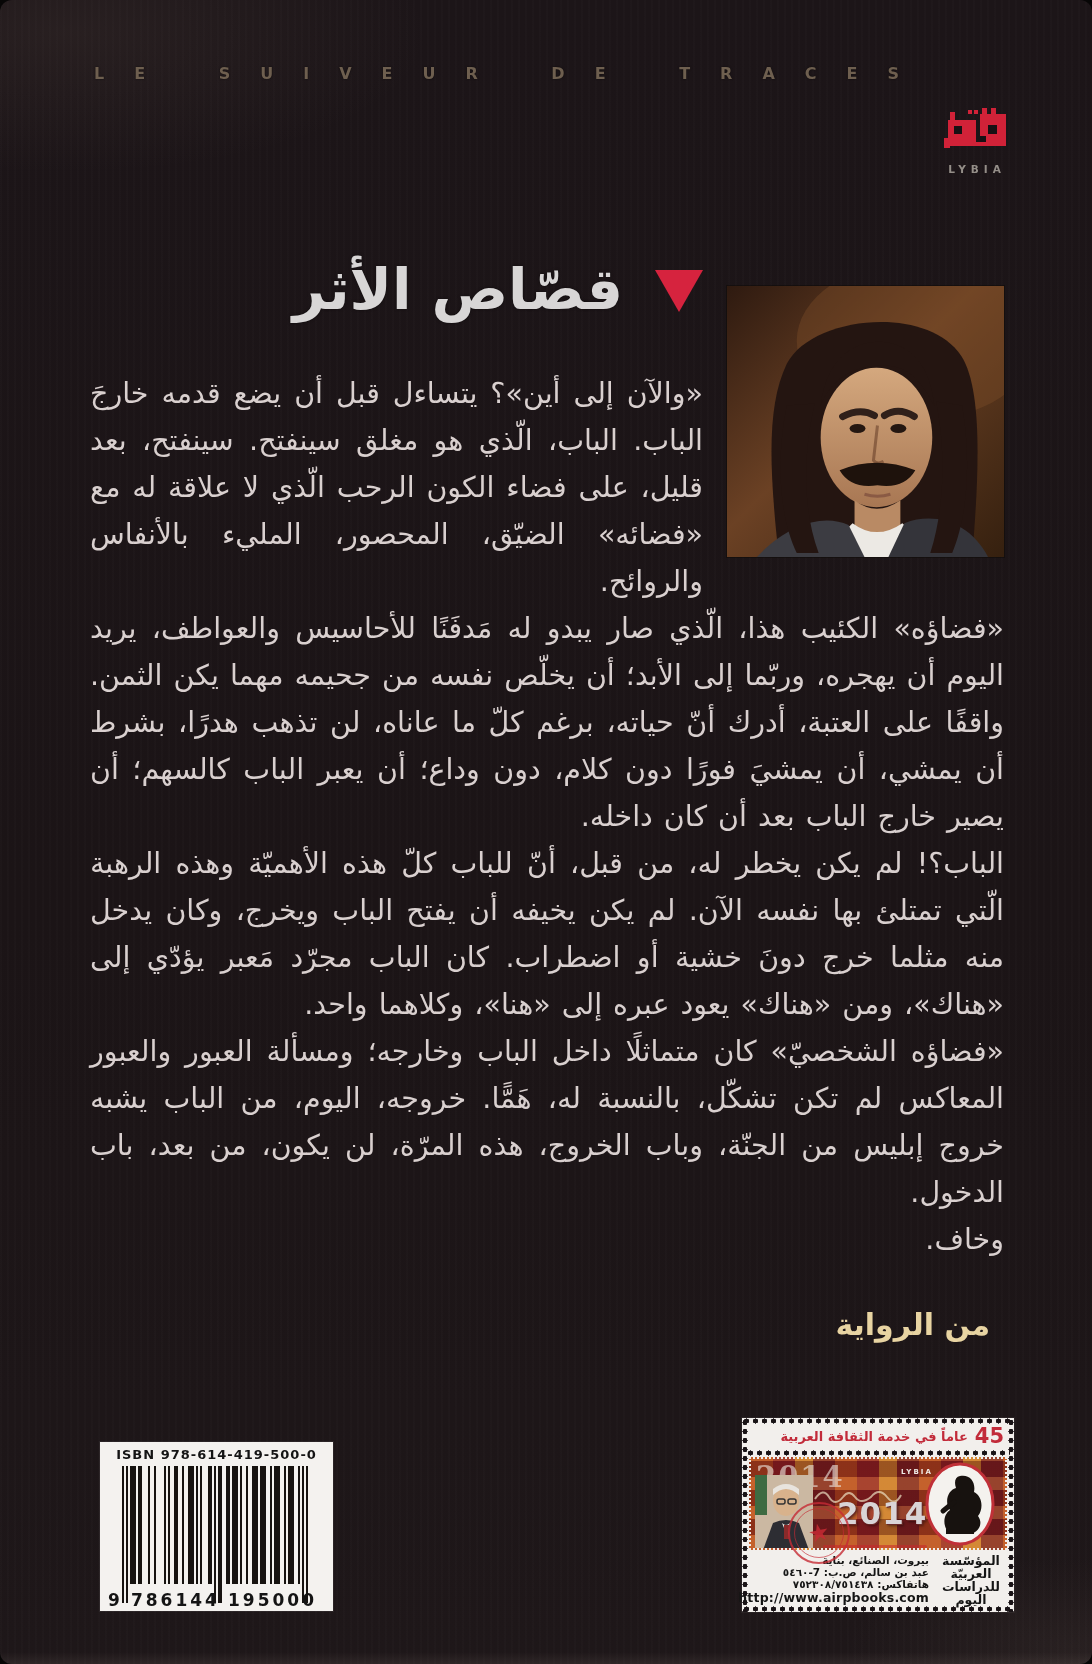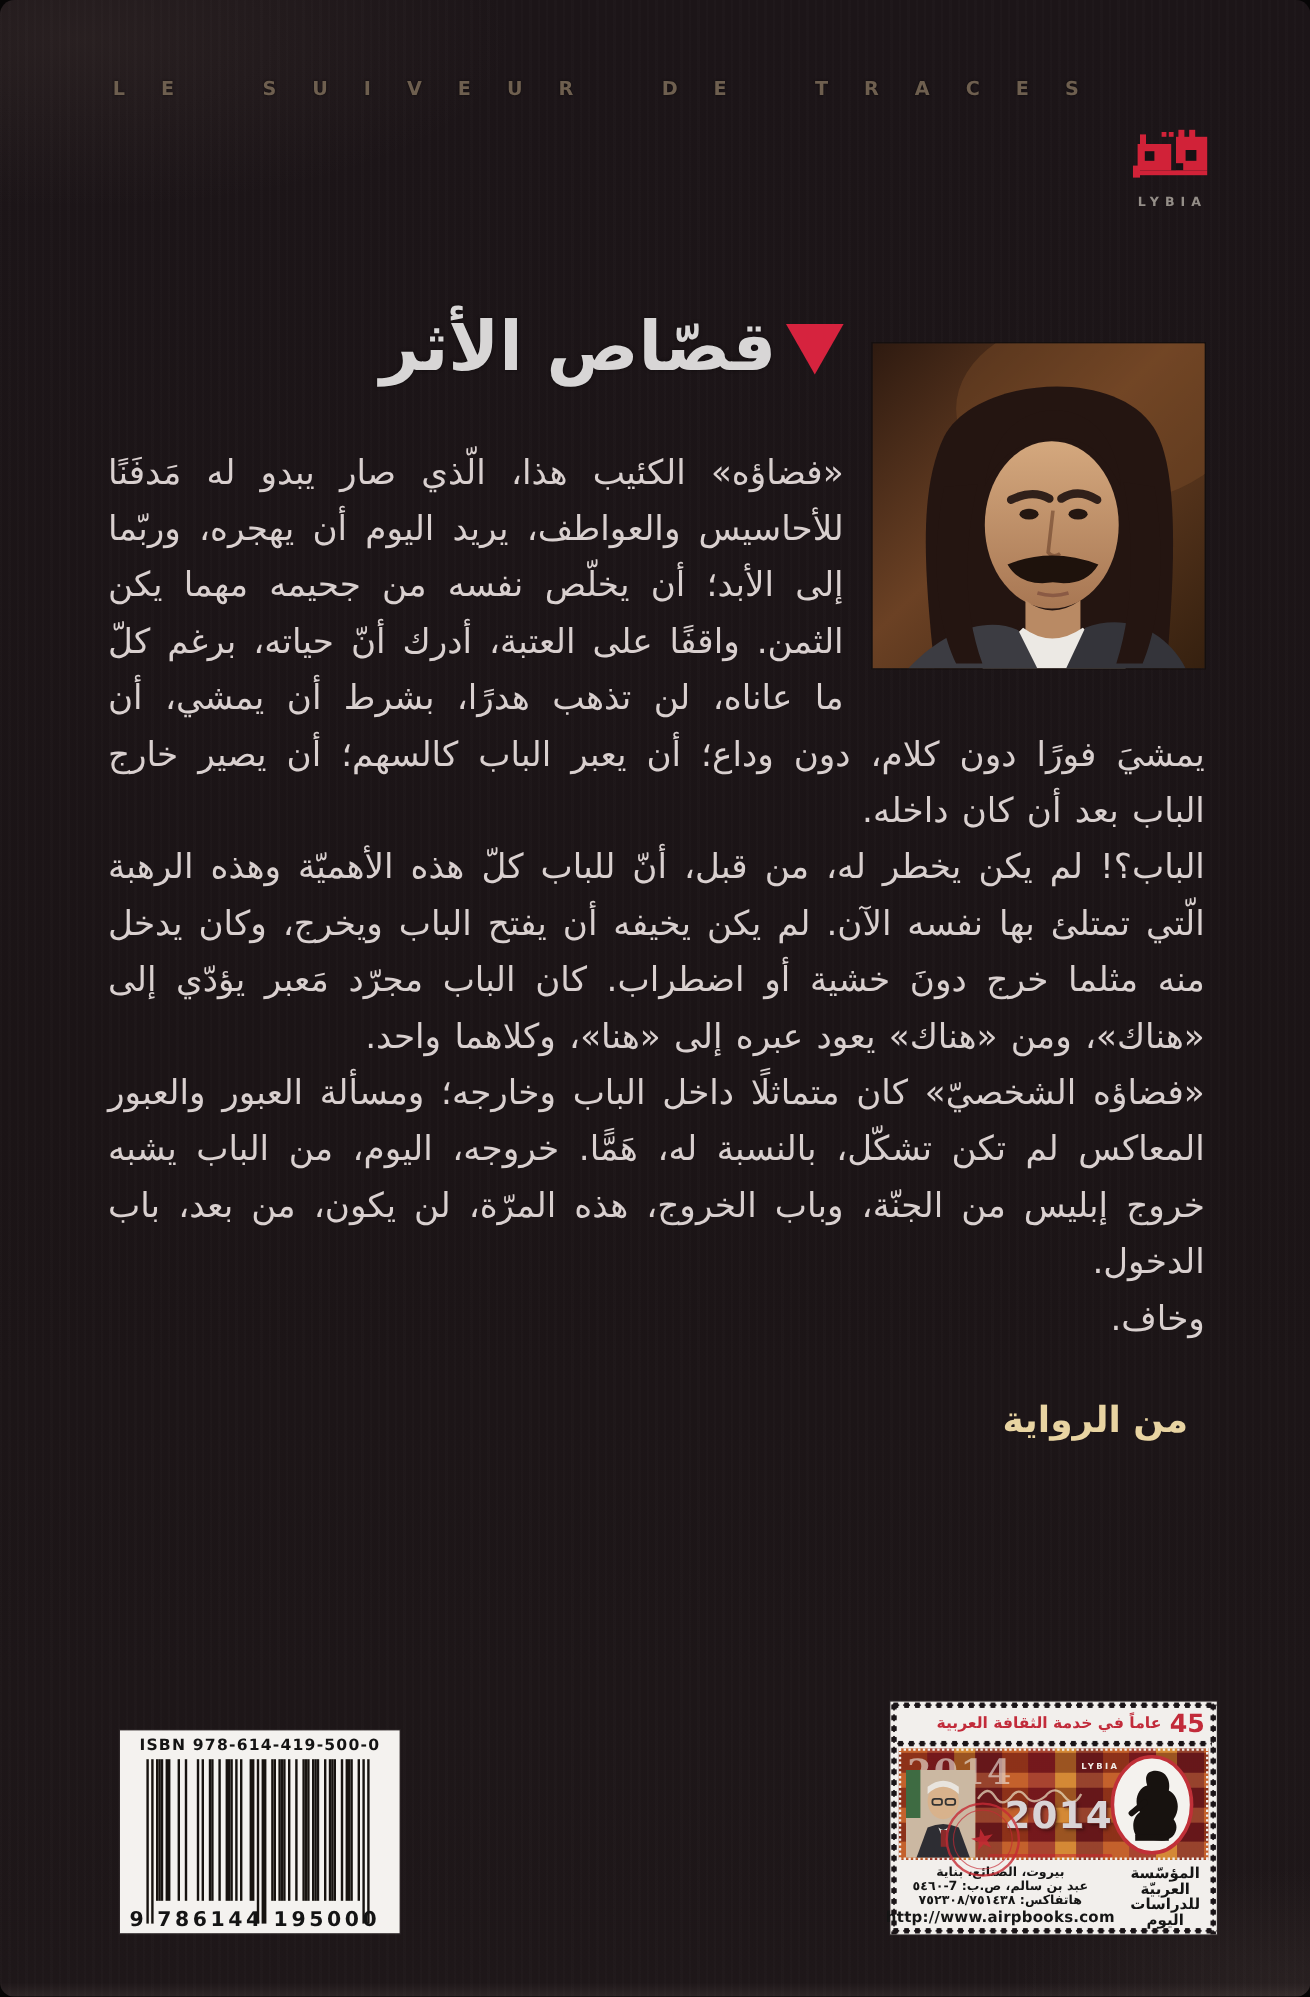--- a/index.html
+++ b/index.html
@@ -27,21 +27,21 @@
   .logo{position:absolute; left:938px; top:108px; width:78px; text-align:center;}
   .logo .novel{margin-top:3px; font-size:10.5px; letter-spacing:5px; color:#948e88; font-weight:600;}
 
   
   .content{position:absolute; left:90px; top:256px; width:914px; direction:rtl;}
   .photo-wrap{
     float:right; width:277px; height:271px; margin:30px 0 16px 24px;
     outline:1px solid rgba(0,0,0,.5); box-shadow:0 0 0 1px rgba(120,90,70,.15);
   }
   .photo-wrap svg{display:block;width:100%;height:100%;}
-  .title-row{display:flex; direction:rtl; align-items:flex-start; gap:8px; padding-top:4px; height:88px;}
+  .title-row{display:flex; direction:rtl; align-items:flex-start; gap:32px; padding-top:4px; height:88px;}
   .tri{width:0;height:0;border-left:24px solid transparent;border-right:24px solid transparent;
        border-top:42px solid #d6233e; margin-top:10px; flex:0 0 auto;}
   h1.book-title{margin:0; font-size:57px; line-height:1.05; font-weight:600; color:#d8d6d6;
        text-shadow:0 0 3px rgba(0,0,0,.5); letter-spacing:0;}
   .para{margin:0; font-size:28.5px; line-height:47px; color:#d9d0cf;
         text-align:justify; text-align-last:right; word-spacing:2px;}
   #excerpt-paragraphs .para:first-child{margin-top:22px;}
   .source{margin-top:44px; text-align:right; padding-left:4px; padding-right:14px;
           color:#e8d4a2; font-size:30px; font-weight:700;}
 
@@ -93,21 +93,21 @@
   .script-squiggle{position:absolute; left:62px; top:26px; width:90px; height:22px; opacity:.85;}
   .seal{position:absolute; left:46px; top:84px; width:58px; height:58px; border-radius:50%;
      border:2.5px solid rgba(197,42,52,0.8); z-index:5; display:flex; align-items:center; justify-content:center;}
   .seal::before{content:""; position:absolute; inset:4px; border-radius:50%;
      border:1.5px solid rgba(197,42,52,0.65);}
   .seal .star{font-size:24px; color:rgba(197,42,52,0.85); transform:rotate(-12deg); line-height:1;}
   .address{position:absolute; left:8px; right:8px; top:136px; bottom:8px;
      direction:rtl; display:flex; gap:7px; color:#151515;}
   .pub-col{flex:0 0 70px; font-size:12.5px; font-weight:700; line-height:13px; text-align:center;}
   .addr-col{flex:1; display:flex; flex-direction:column; justify-content:space-between;}
-  .addr-line{font-size:10.5px; line-height:12px; font-weight:700; text-align:center; white-space:nowrap;}
+  .addr-line{font-size:10.5px; line-height:12px; font-weight:700; white-space:nowrap;}
   .url{direction:ltr; text-align:center; font-size:12.5px; font-weight:800; letter-spacing:0.2px;}
 </style>
 </head>
 <body>
 
 <div class="cover">
 
   <div class="french-title">LE SUIVEUR DE TRACES</div>
 
   <div class="logo">
@@ -165,20 +165,21 @@
         <path d="M236,120 C246,180 240,235 226,268 L204,268 C218,225 220,168 210,116 Z" fill="#241511"></path>
       </svg>
     </div>
 
     <div class="title-row">
       <span class="tri"></span>
       <h1 class="book-title">قصّاص الأثر</h1>
     </div>
 
     <div id="excerpt-paragraphs">
+        <p class="para">«والآن إلى أين»؟ يتساءل قبل أن يضع قدمه خارجَ الباب. الباب، الّذي هو مغلق سينفتح. سينفتح، بعد قليل، على فضاء الكون الرحب الّذي لا علاقة له مع «فضائه» الضيّق، المحصور، المليء بالأنفاس والروائح.</p>
         <p class="para">«فضاؤه» الكئيب هذا، الّذي صار يبدو له مَدفَنًا للأحاسيس والعواطف، يريد اليوم أن يهجره، وربّما إلى الأبد؛ أن يخلّص نفسه من جحيمه مهما يكن الثمن. واقفًا على العتبة، أدرك أنّ حياته، برغم كلّ ما عاناه، لن تذهب هدرًا، بشرط أن يمشي، أن يمشيَ فورًا دون كلام، دون وداع؛ أن يعبر الباب كالسهم؛ أن يصير خارج الباب بعد أن كان داخله.</p>
         <p class="para">الباب؟! لم يكن يخطر له، من قبل، أنّ للباب كلّ هذه الأهميّة وهذه الرهبة الّتي تمتلئ بها نفسه الآن. لم يكن يخيفه أن يفتح الباب ويخرج، وكان يدخل منه مثلما خرج دونَ خشية أو اضطراب. كان الباب مجرّد مَعبر يؤدّي إلى «هناك»، ومن «هناك» يعود عبره إلى «هنا»، وكلاهما واحد.</p>
         <p class="para">«فضاؤه الشخصيّ» كان متماثلًا داخل الباب وخارجه؛ ومسألة العبور والعبور المعاكس لم تكن تشكّل، بالنسبة له، هَمًّا. خروجه، اليوم، من الباب يشبه خروج إبليس من الجنّة، وباب الخروج، هذه المرّة، لن يكون، من بعد، باب الدخول.</p>
         <p class="para">وخاف.</p>
       </div>
 
     <div class="source">من الرواية</div>
   </div>
 
   <div class="barcode">

